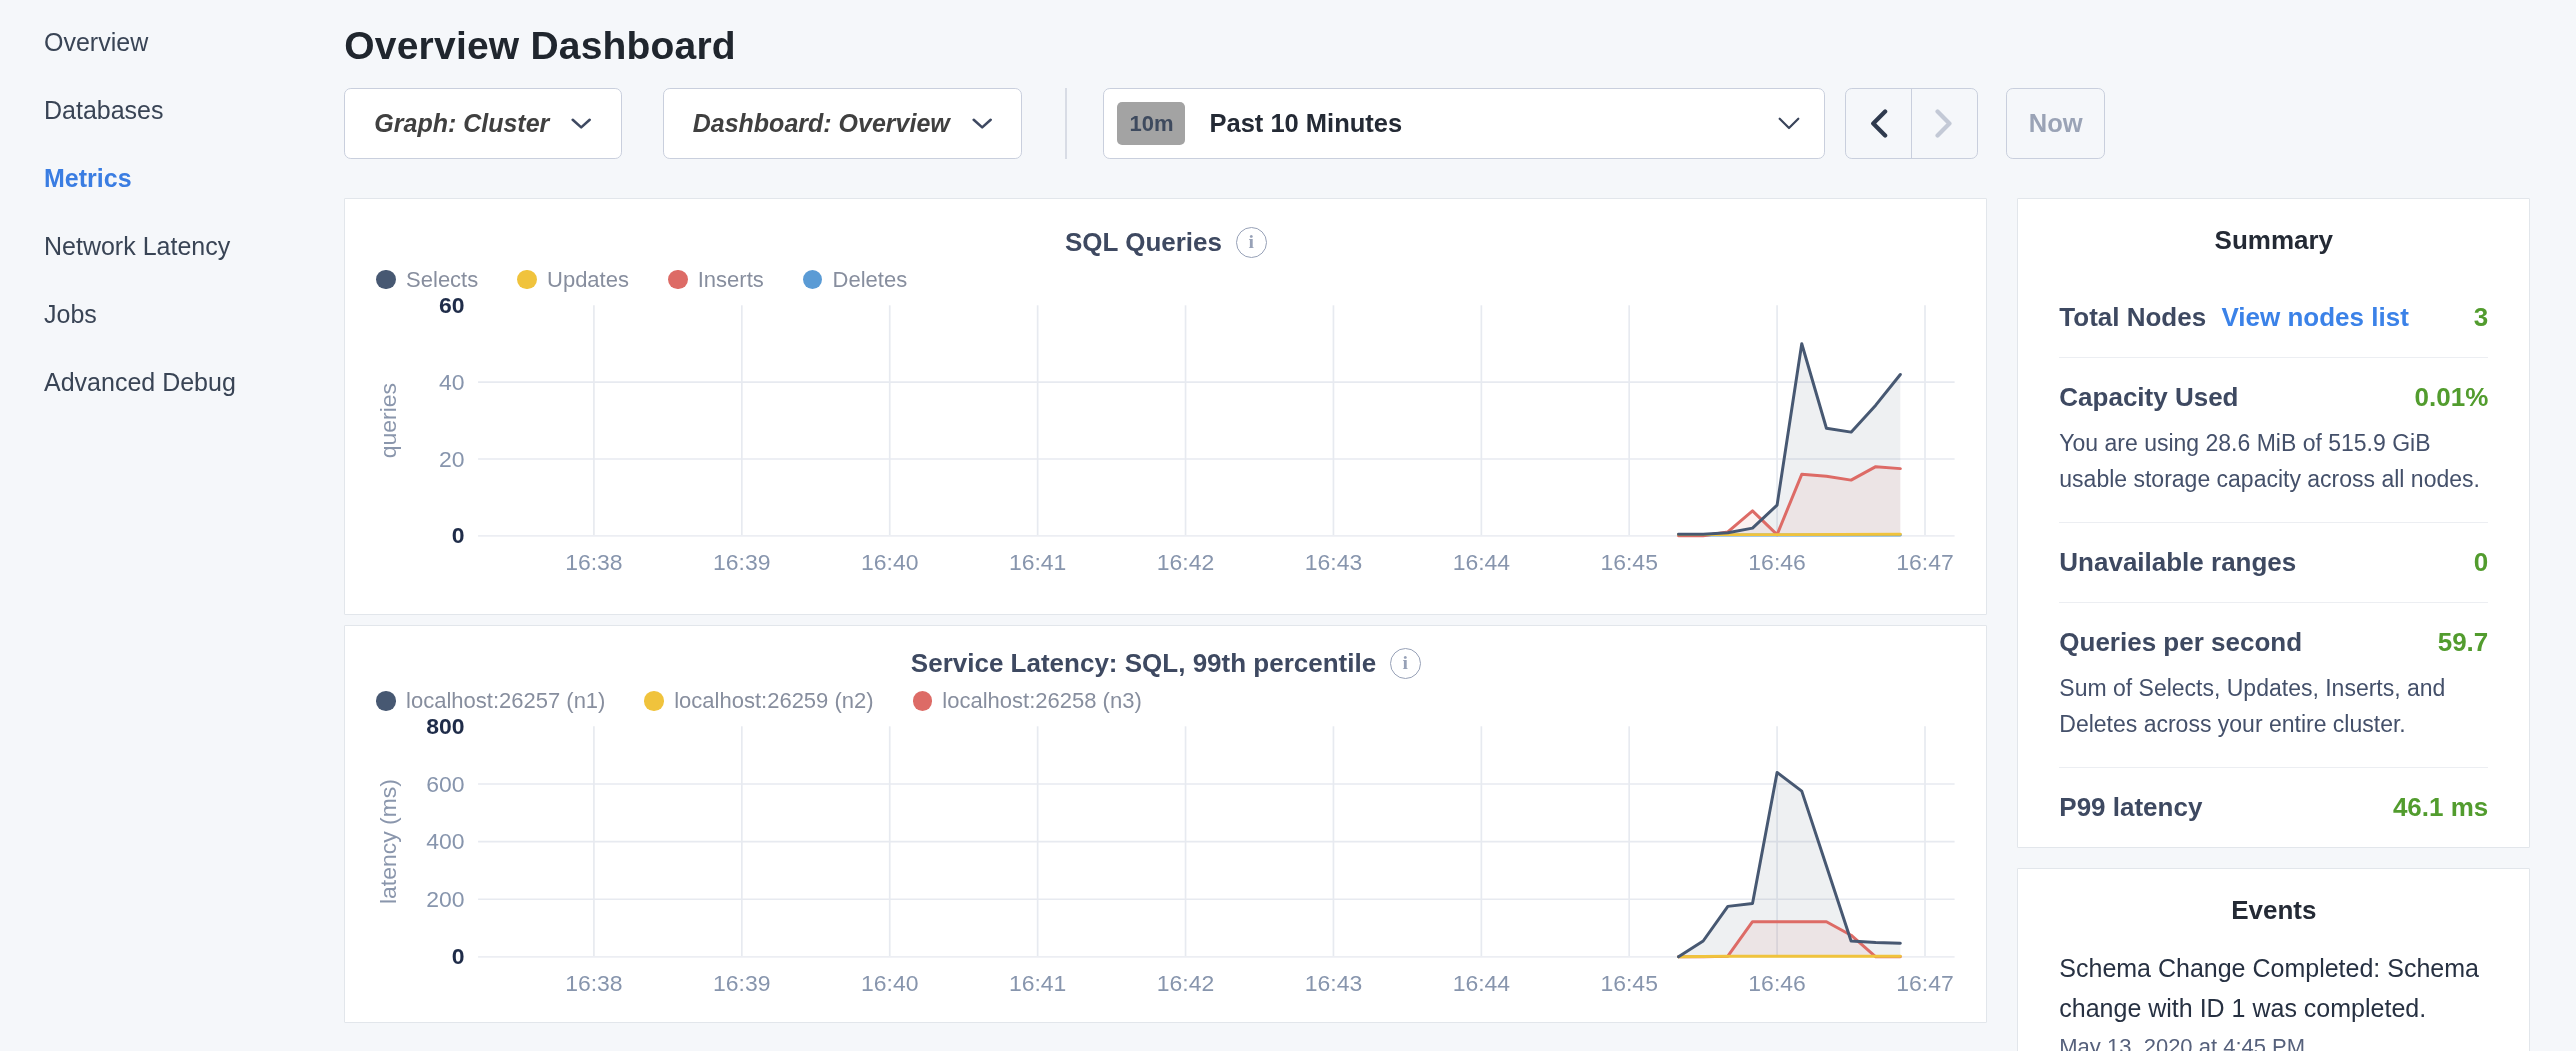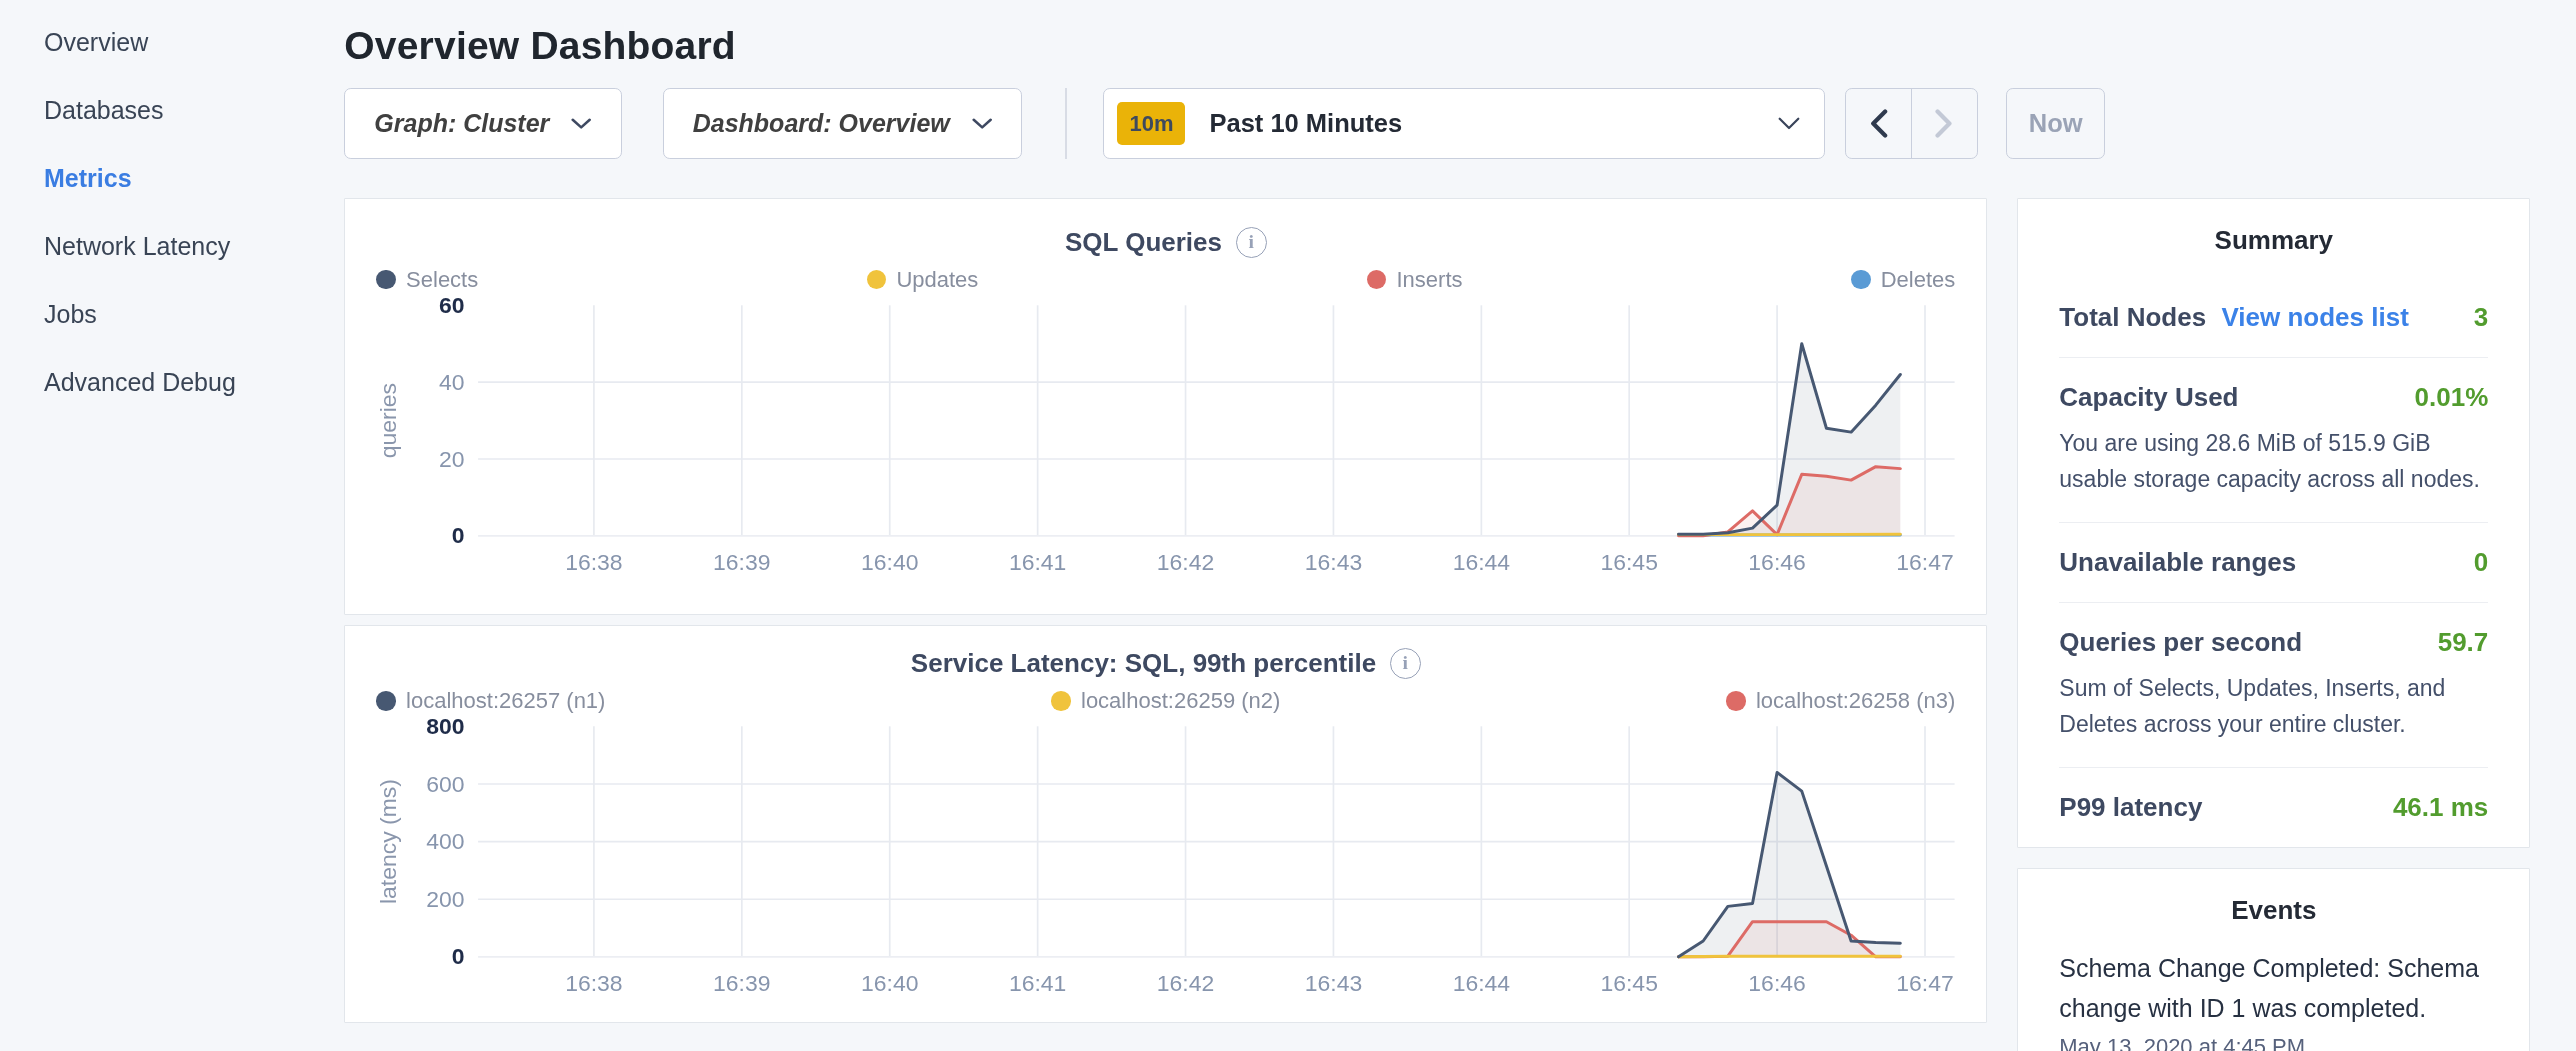--- a/index.html
+++ b/index.html
@@ -21,21 +21,21 @@
   
   .controls { display:flex; align-items:center; margin-top:20.4px; height:71px; }
   .dropdown { height:71px; background:#fff; border:1.7px solid #c9cfdd; border-radius:6.8px;
               display:flex; align-items:center; padding:0 29px; cursor:pointer; }
   .dropdown + .dropdown { margin-left:41px; }
   .dropdown .dd-label { font-size:25px; font-weight:700; color:#404040;font-style:italic; }
   .dropdown svg { margin-left:22px; }
   .vdivider { width:1.7px; height:71px; background:#d8dce5; margin:0 36px 0 43px; }
   .time-picker { width:722px; height:71px; background:#fff; border:1.7px solid #c9cfdd; border-radius:6.8px;
                  display:flex; align-items:center; padding:0 24px 0 13.6px; cursor:pointer; }
-  .time-badge { background:#eab308; border-radius:5.1px; padding:8.5px 12px; font-size:22px; font-weight:700; color:#3e4a5e; }
+  .time-badge { background:#a3a3a3; border-radius:5.1px; padding:8.5px 12px; font-size:22px; font-weight:700; color:#3e4a5e; }
   .time-label { font-size:25.5px; font-weight:700; color:#242a35; margin-left:24px; }
   .time-picker .spacer { flex:1; }
   .arrow-group { width:133px; height:71px; border:1.7px solid #c9cfdd; border-radius:6.8px; margin-left:20.4px;
                  display:flex; overflow:hidden; }
   .arrow-btn { width:50%; display:flex; align-items:center; justify-content:center; cursor:pointer; }
   .arrow-btn.prev { border-right:1.7px solid #c9cfdd; }
   .now-btn { width:99px; height:71px; border:1.7px solid #c9cfdd; border-radius:6.8px; margin-left:28px;
              display:flex; align-items:center; justify-content:center;
              font-size:25.5px; font-weight:700; color:#9aa3b6; cursor:default; }
   
@@ -43,21 +43,21 @@
   .charts-col { width:1643px; display:flex; flex-direction:column; gap:9.4px; }
   .card { background:#fff; border:1.7px solid #e2e6eb; border-radius:1px; }
   .chart-card { width:1643px; padding:15.3px 31px 0; }
   .chart-card.c1 { height:417px; }
   .chart-card.c2 { height:398px; }
   .chart-title-row { display:flex; align-items:center; justify-content:center; gap:13.6px; margin-top:12px; }
   .chart-title { font-size:26px; font-weight:700; color:#3e4961; }
   .info-icon { width:31px; height:31px; border:1.7px solid #97a1b7; border-radius:50%;
                color:#97a1b7; font-size:19.6px; font-weight:700; font-family:"Liberation Serif", serif;
                display:flex; align-items:center; justify-content:center; cursor:pointer; }
-  .legend { display:flex; justify-content:space-between; align-items:center; gap:39px; margin-top:8.5px; height:27px; }
+  .legend { display:flex; justify-content:flex-start; align-items:center; gap:39px; margin-top:8.5px; height:27px; }
   .legend-item { display:flex; align-items:center; gap:10.2px; }
   .legend-dot { width:19.6px; height:19.6px; border-radius:50%; }
   .legend-label { font-size:22px; color:#878e9e; }
   .chart-box { margin-top:1.7px; }
   svg text { font-family:"Liberation Sans", sans-serif; }
   
   .right-col { width:513px; flex:none; display:flex; flex-direction:column; }
   .summary-card { padding:0 41px; }
   .panel-title { text-align:center; font-size:26px; font-weight:700; color:#242a35; margin:25.5px 0 22px; }
   .srow { padding:24px 0; border-bottom:1.7px solid #eceef2; }

